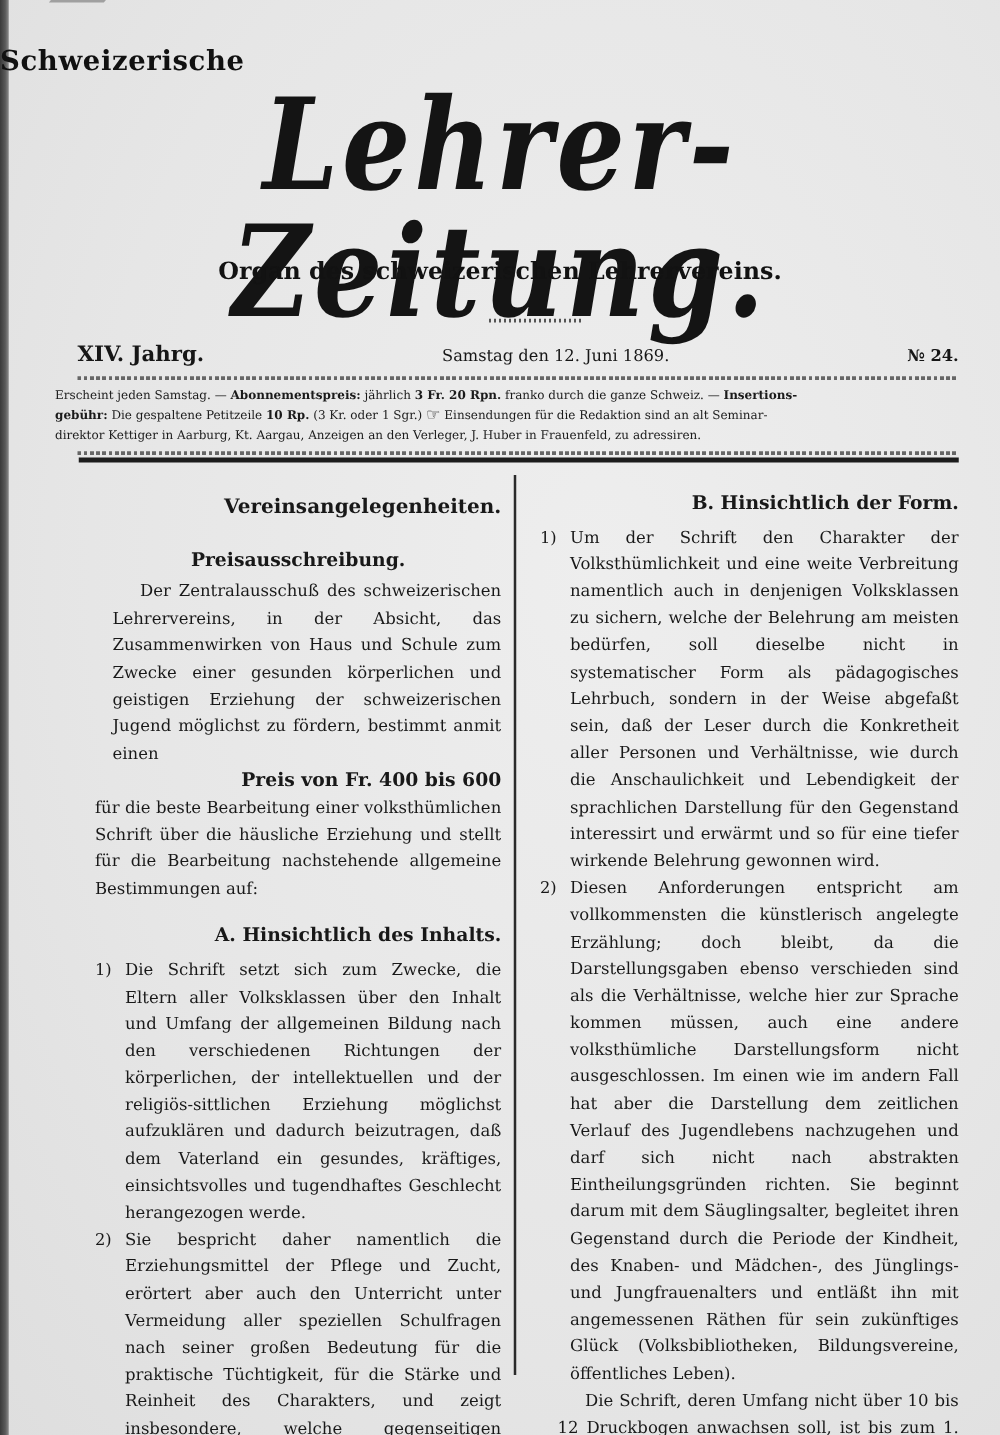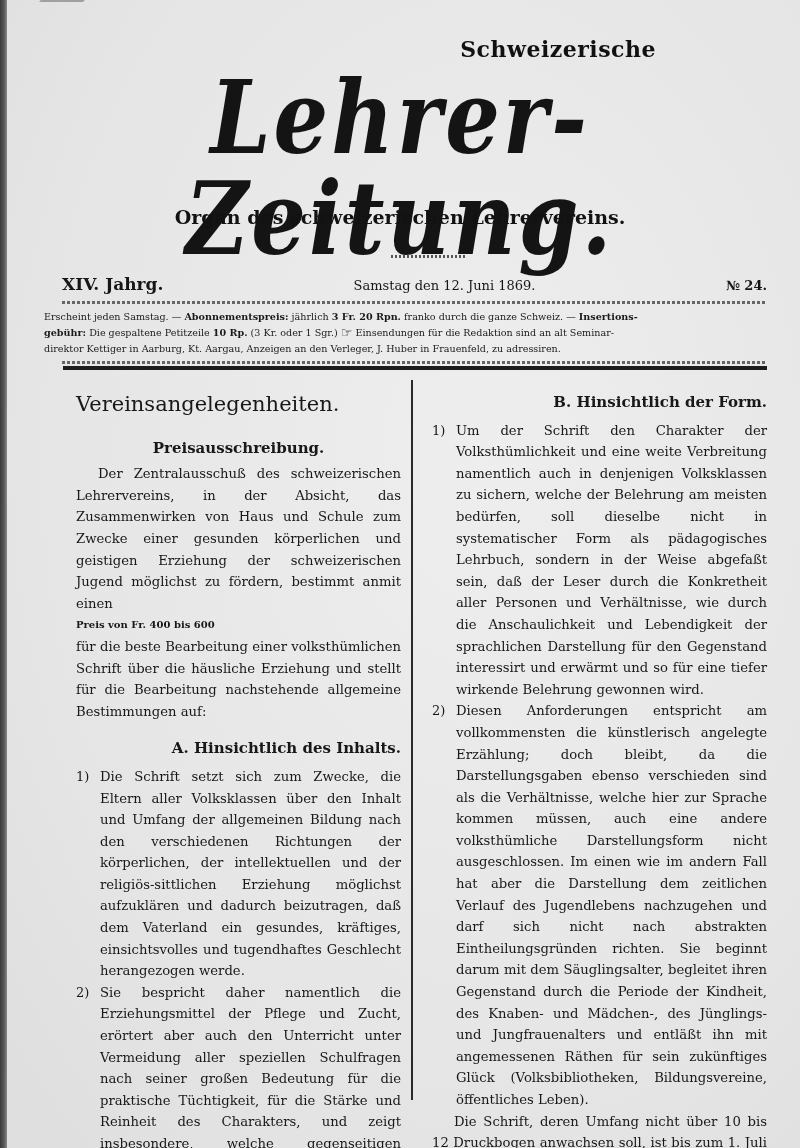--- a/index.html
+++ b/index.html
@@ -20,21 +20,21 @@
     background: linear-gradient(to right, #3a3a3a, #5a5a5a 60%, #8a8a8a);
   }
   .crease {
     position: absolute; left: 3px; top: 0; width: 44px; height: 45px;
     border-top: 2px solid #6a6a6a;
     transform: skewX(-40deg);
     transform-origin: bottom left;
     opacity: .55;
   }
   .masthead-sup {
-    position: absolute; top: 36px; left: 0; width: 656px; text-align: right;
+    position: absolute; top: 36px; left: 0; width: 656px; text-align: left;
     font-family: "DejaVu Serif", serif; font-weight: bold; font-size: 22px;
     letter-spacing: .5px; color: #111;
   }
   .masthead-title {
     position: absolute; top: 82px; left: 0; width: 800px; text-align: center;
     font-family: "DejaVu Serif", serif; font-weight: bold; font-style: italic;
     font-size: 86px; letter-spacing: 3px; color: #141414;
     line-height: 1;
     transform: scaleY(1.18);
   }
@@ -73,30 +73,30 @@
     position: absolute; left: 411px; top: 380px; width: 1.5px; height: 720px;
     background: #2a2a2a;
   }
   .col {
     position: absolute; font-size: 13.2px; line-height: 21.6px;
     text-align: justify; color: #181818;
   }
   .col-left { left: 76px; top: 388px; width: 325px; }
   .col-right { left: 432px; top: 376px; width: 335px; }
   .section-title {
-    text-align: left; font-weight: normal; font-size: 21px;
+    text-align: right; font-weight: bold; font-size: 16px;
     margin: 6px 0 22px 0;
   }
   .subsection-title {
     text-align: center; font-weight: bold; font-size: 15px;
     margin: 0 0 4px 0;
   }
-  .para { text-indent: 22px; }
+  .para { text-indent: 22px; margin-left: 14px; }
   .prize {
-    text-align: left; font-weight: bold; font-size: 10px;
+    text-align: right; font-weight: bold; font-size: 15px;
   }
   .part-head {
     text-align: right; font-weight: bold; font-size: 15px; margin: 16px 0 6px 0;
   }
   .list-item { display: flex; }
   .list-item .num { width: 24px; flex: none; font-size: 13px; }
   .list-item .txt { flex: 1; }
 </style>
 </head>
 <body>

